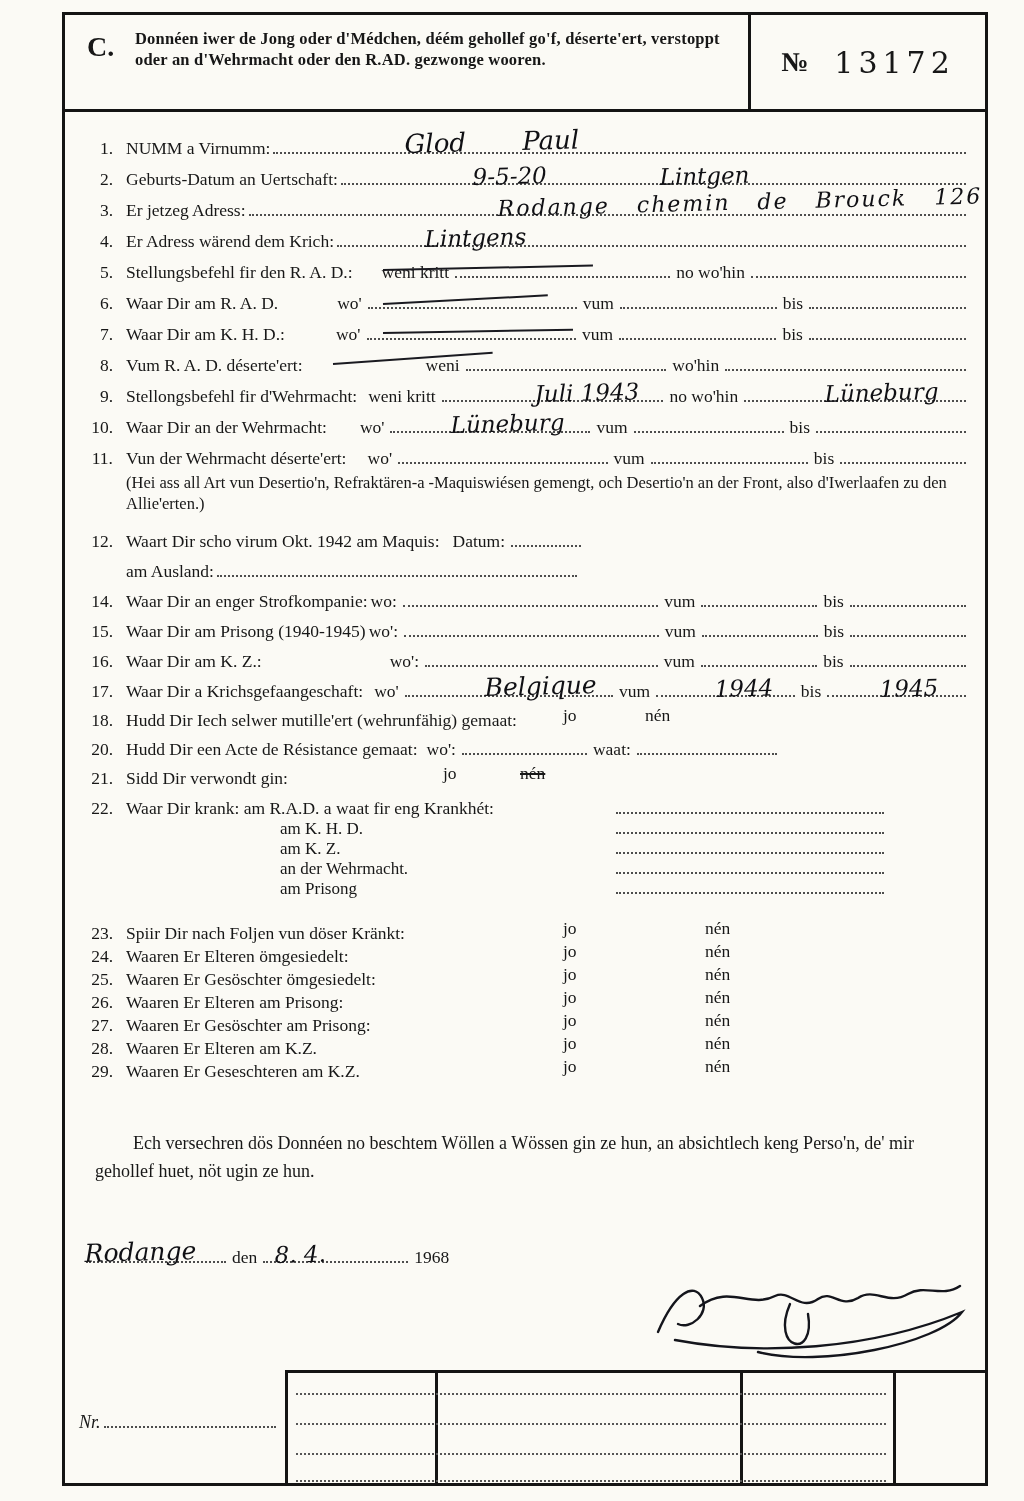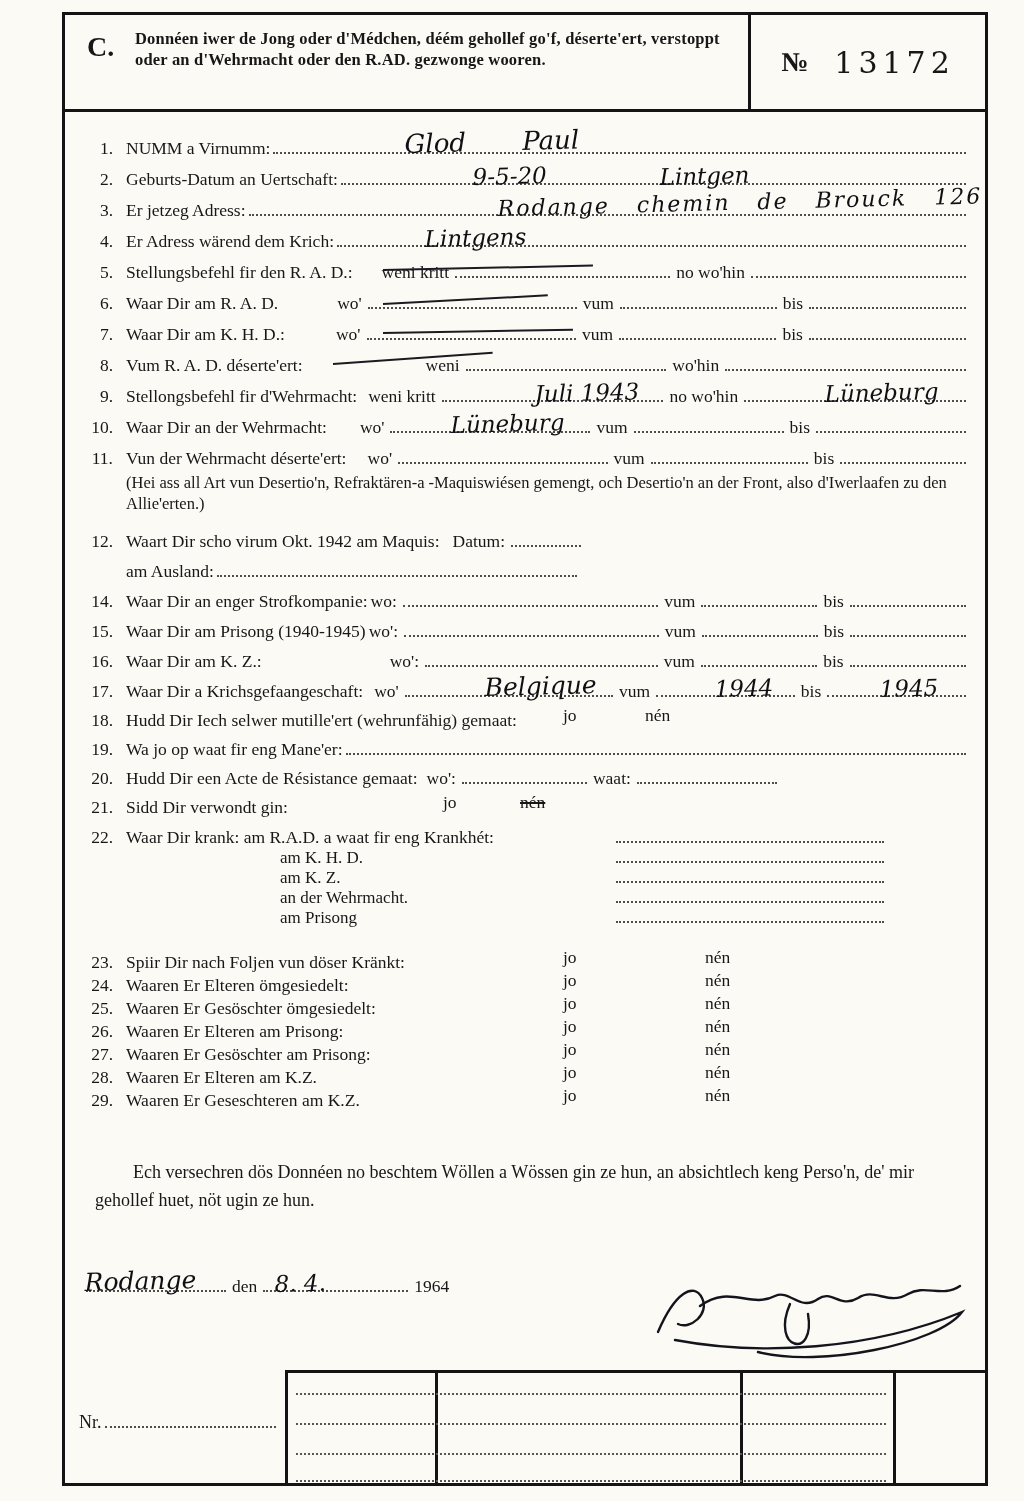--- a/index.html
+++ b/index.html
@@ -54,21 +54,21 @@
   .dateline { margin-top:36px; height:46px; font-size:17.5px; }
 
   
   .signature { position:absolute; left:575px; top:1238px; width:340px; height:112px; }
   .signature path { fill:none; stroke:#14151c; stroke-width:2.4; stroke-linecap:round; }
 
   
   .bottom-table { position:absolute; left:220px; top:1355px; right:0; bottom:0; border-top:3px solid #141414; border-left:3px solid #141414; }
   .vline { position:absolute; top:0; bottom:0; width:3px; background:#141414; }
   .trow { position:absolute; left:8px; width:590px; border-top:2px dotted #565656; height:0; }
-  .nr-row { position:absolute; left:14px; top:1392px; width:200px; display:flex; align-items:flex-end; font-size:18px; height:26px; }
+  .nr-row { position:absolute; left:14px; top:1392px; width:200px; display:flex; align-items:flex-end; font-size:18px; height:26px;font-style:italic; }
 </style>
 </head>
 <body>
 
 <div class="page">
   <div class="frame">
 
     <div class="header">
       <div class="c-letter">C.</div>
       <div class="header-text">Donnéen iwer de Jong oder d'Médchen, déém gehollef go'f, déserte'ert, verstoppt oder an d'Wehrmacht oder den R.AD. gezwonge wooren.</div>
@@ -262,25 +262,20 @@
         <span class="hw" style="left:797px;">1945</span>
       </div>
 
       <div class="line h29">
         <span class="num">18.</span>
         <span class="label">Hudd Dir Iech selwer mutille'ert (wehrunfähig) gemaat:</span>
         <span class="abs" style="left:480px;">jo</span>
         <span class="abs" style="left:562px;">nén</span>
       </div>
 
-      <div class="line h29">
-        <span class="num">19.</span>
-        <span class="label">Wa jo op waat fir eng Mane'er:</span>
-        <i class="d f1"></i>
-      </div>
 
       <div class="line h29">
         <span class="num">20.</span>
         <span class="label">Hudd Dir een Acte de Résistance gemaat:</span>
         <i class="sp" style="flex:0 0 6px;"></i>
         <span class="mid">wo':</span>
         <i class="d" style="flex:0 0 125px;"></i>
         <span class="mid">waat:</span>
         <i class="d" style="flex:0 0 140px;"></i>
         <i class="sp f1"></i>
@@ -373,21 +368,21 @@
           <span class="abs" style="left:622px;">nén</span>
         </div>
       </div>
 
       <p class="decl">Ech versechren dös Donnéen no beschtem Wöllen a Wössen gin ze hun, an absichtlech keng Perso'n, de' mir gehollef huet, nöt ugin ze hun.</p>
 
       <div class="line dateline">
         <i class="d" style="flex:0 0 140px;"></i>
         <span class="mid">den</span>
         <i class="d" style="flex:0 0 145px;"></i>
-        <span class="mid">1964</span>
+        <span class="mid">1968</span>
         <i class="sp f1"></i>
         <span class="hw" style="left:2px;font-size:25px;">Rodange</span>
         <span class="hw" style="left:192px;">8. 4.</span>
       </div>
 
     </div>
 
     <svg class="signature" viewBox="0 0 340 110">
       <path d="M18 78 C 35 38, 54 28, 62 44 C 70 60, 50 76, 38 70"></path>
       <path d="M60 52 C 90 30, 110 55, 135 42 C 150 35, 160 58, 178 45 C 192 35, 200 55, 218 44 C 235 33, 248 52, 268 40 C 285 30, 302 44, 320 32"></path>

